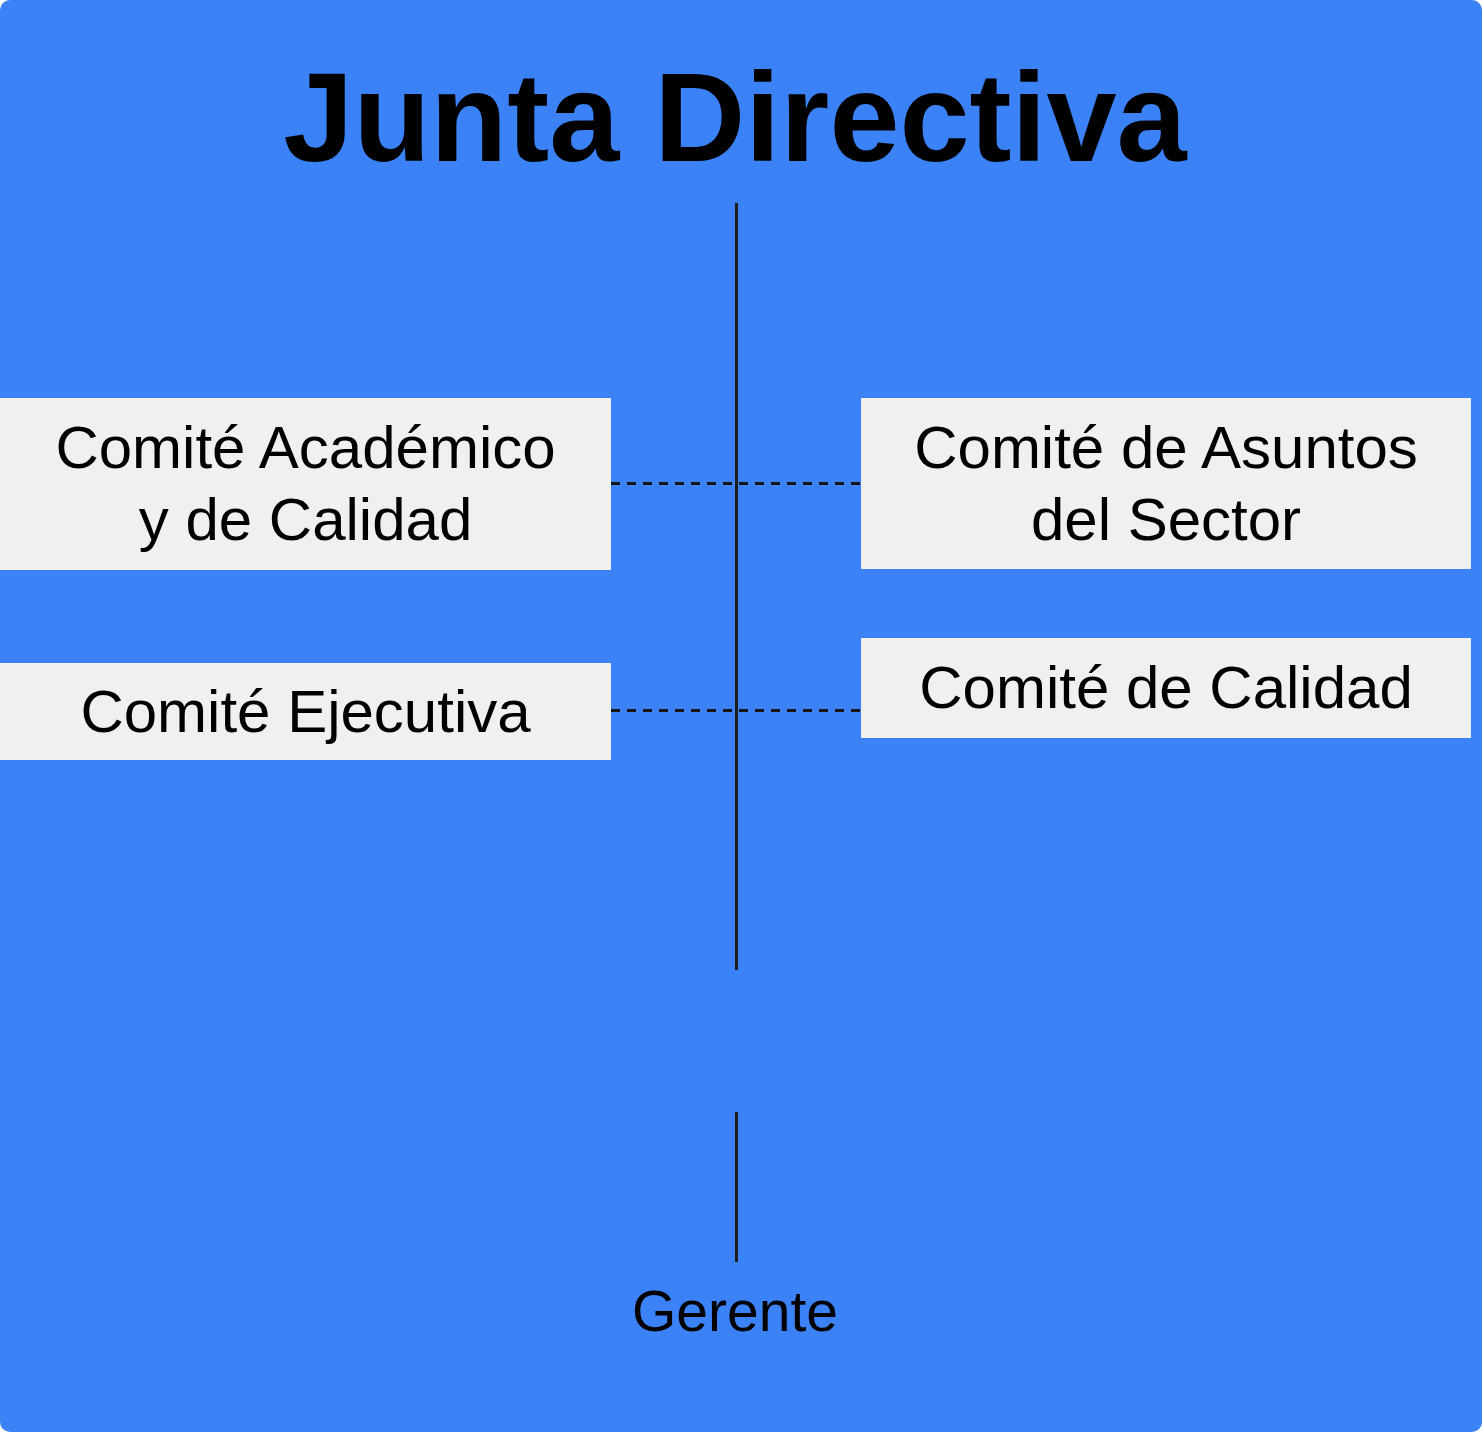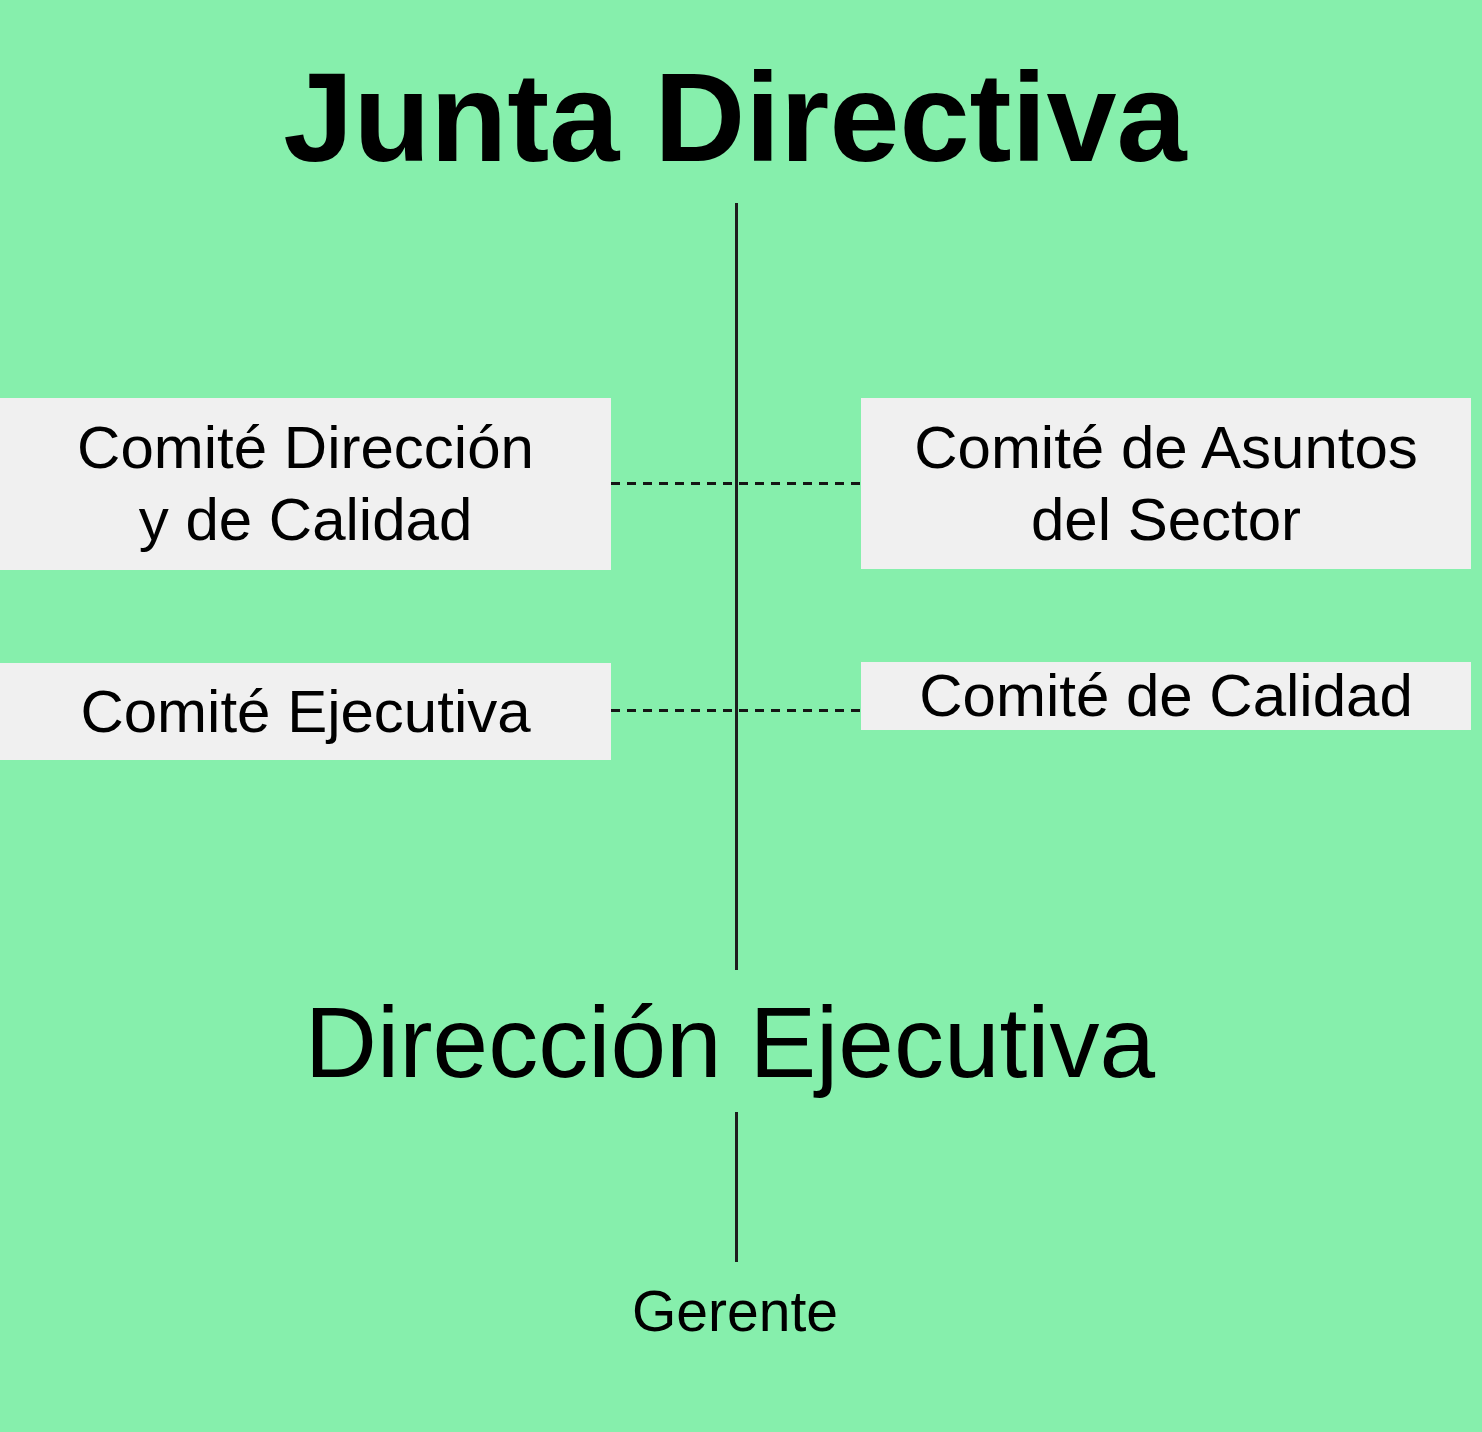--- a/index.html
+++ b/index.html
@@ -4,24 +4,25 @@
 <style>
   html, body {
     margin: 0;
     padding: 0;
     background: #ffffff;
   }
   .canvas {
     position: relative;
     width: 1482px;
     height: 1432px;
-    background: #86efac;
+    background: #3b82f6;
     overflow: hidden;
     font-family: "Liberation Sans", "DejaVu Sans", sans-serif;
     color: #000000;
+    border-radius: 10px;
   }
   .title {
     position: absolute;
     top: 55px;
     left: 0;
     width: 1470px;
     margin: 0;
     text-align: center;
     font-size: 126px;
     font-weight: bold;
@@ -52,21 +53,21 @@
     align-items: center;
     justify-content: center;
     text-align: center;
     font-size: 60px;
     line-height: 72px;
     color: #000000;
   }
   .box-a { left: 0;     top: 398px; width: 611px; height: 172px; }
   .box-b { left: 861px; top: 398px; width: 610px; height: 171px; }
   .box-c { left: 0;     top: 663px; width: 611px; height: 97px; }
-  .box-d { left: 861px; top: 662px; width: 610px; height: 68px; }
+  .box-d { left: 861px; top: 638px; width: 610px; height: 100px; }
   .exec {
     position: absolute;
     top: 992px;
     left: 0;
     width: 1460px;
     text-align: center;
     font-size: 100px;
     line-height: 1;
     color: #000000;
   }
@@ -88,36 +89,35 @@
 
   <h1 class="title">Junta Directiva</h1>
 
   <div class="vline vline-top"></div>
 
   <div class="dash dash-top"></div>
 
   <div class="dash dash-bottom"></div>
 
   <div class="box box-a">
-    <div>Comité Dirección</div>
+    <div>Comité Académico</div>
     <div>y de Calidad</div>
   </div>
 
   <div class="box box-b">
     <div>Comité de Asuntos</div>
     <div>del Sector</div>
   </div>
 
   <div class="box box-c">
     <div>Comité Ejecutiva</div>
   </div>
 
   <div class="box box-d">
     <div>Comité de Calidad</div>
   </div>
 
-  <div class="exec">Dirección Ejecutiva</div>
 
   <div class="vline vline-bottom"></div>
 
   <div class="manager">Gerente</div>
 
 </div>
 
 </body></html>

